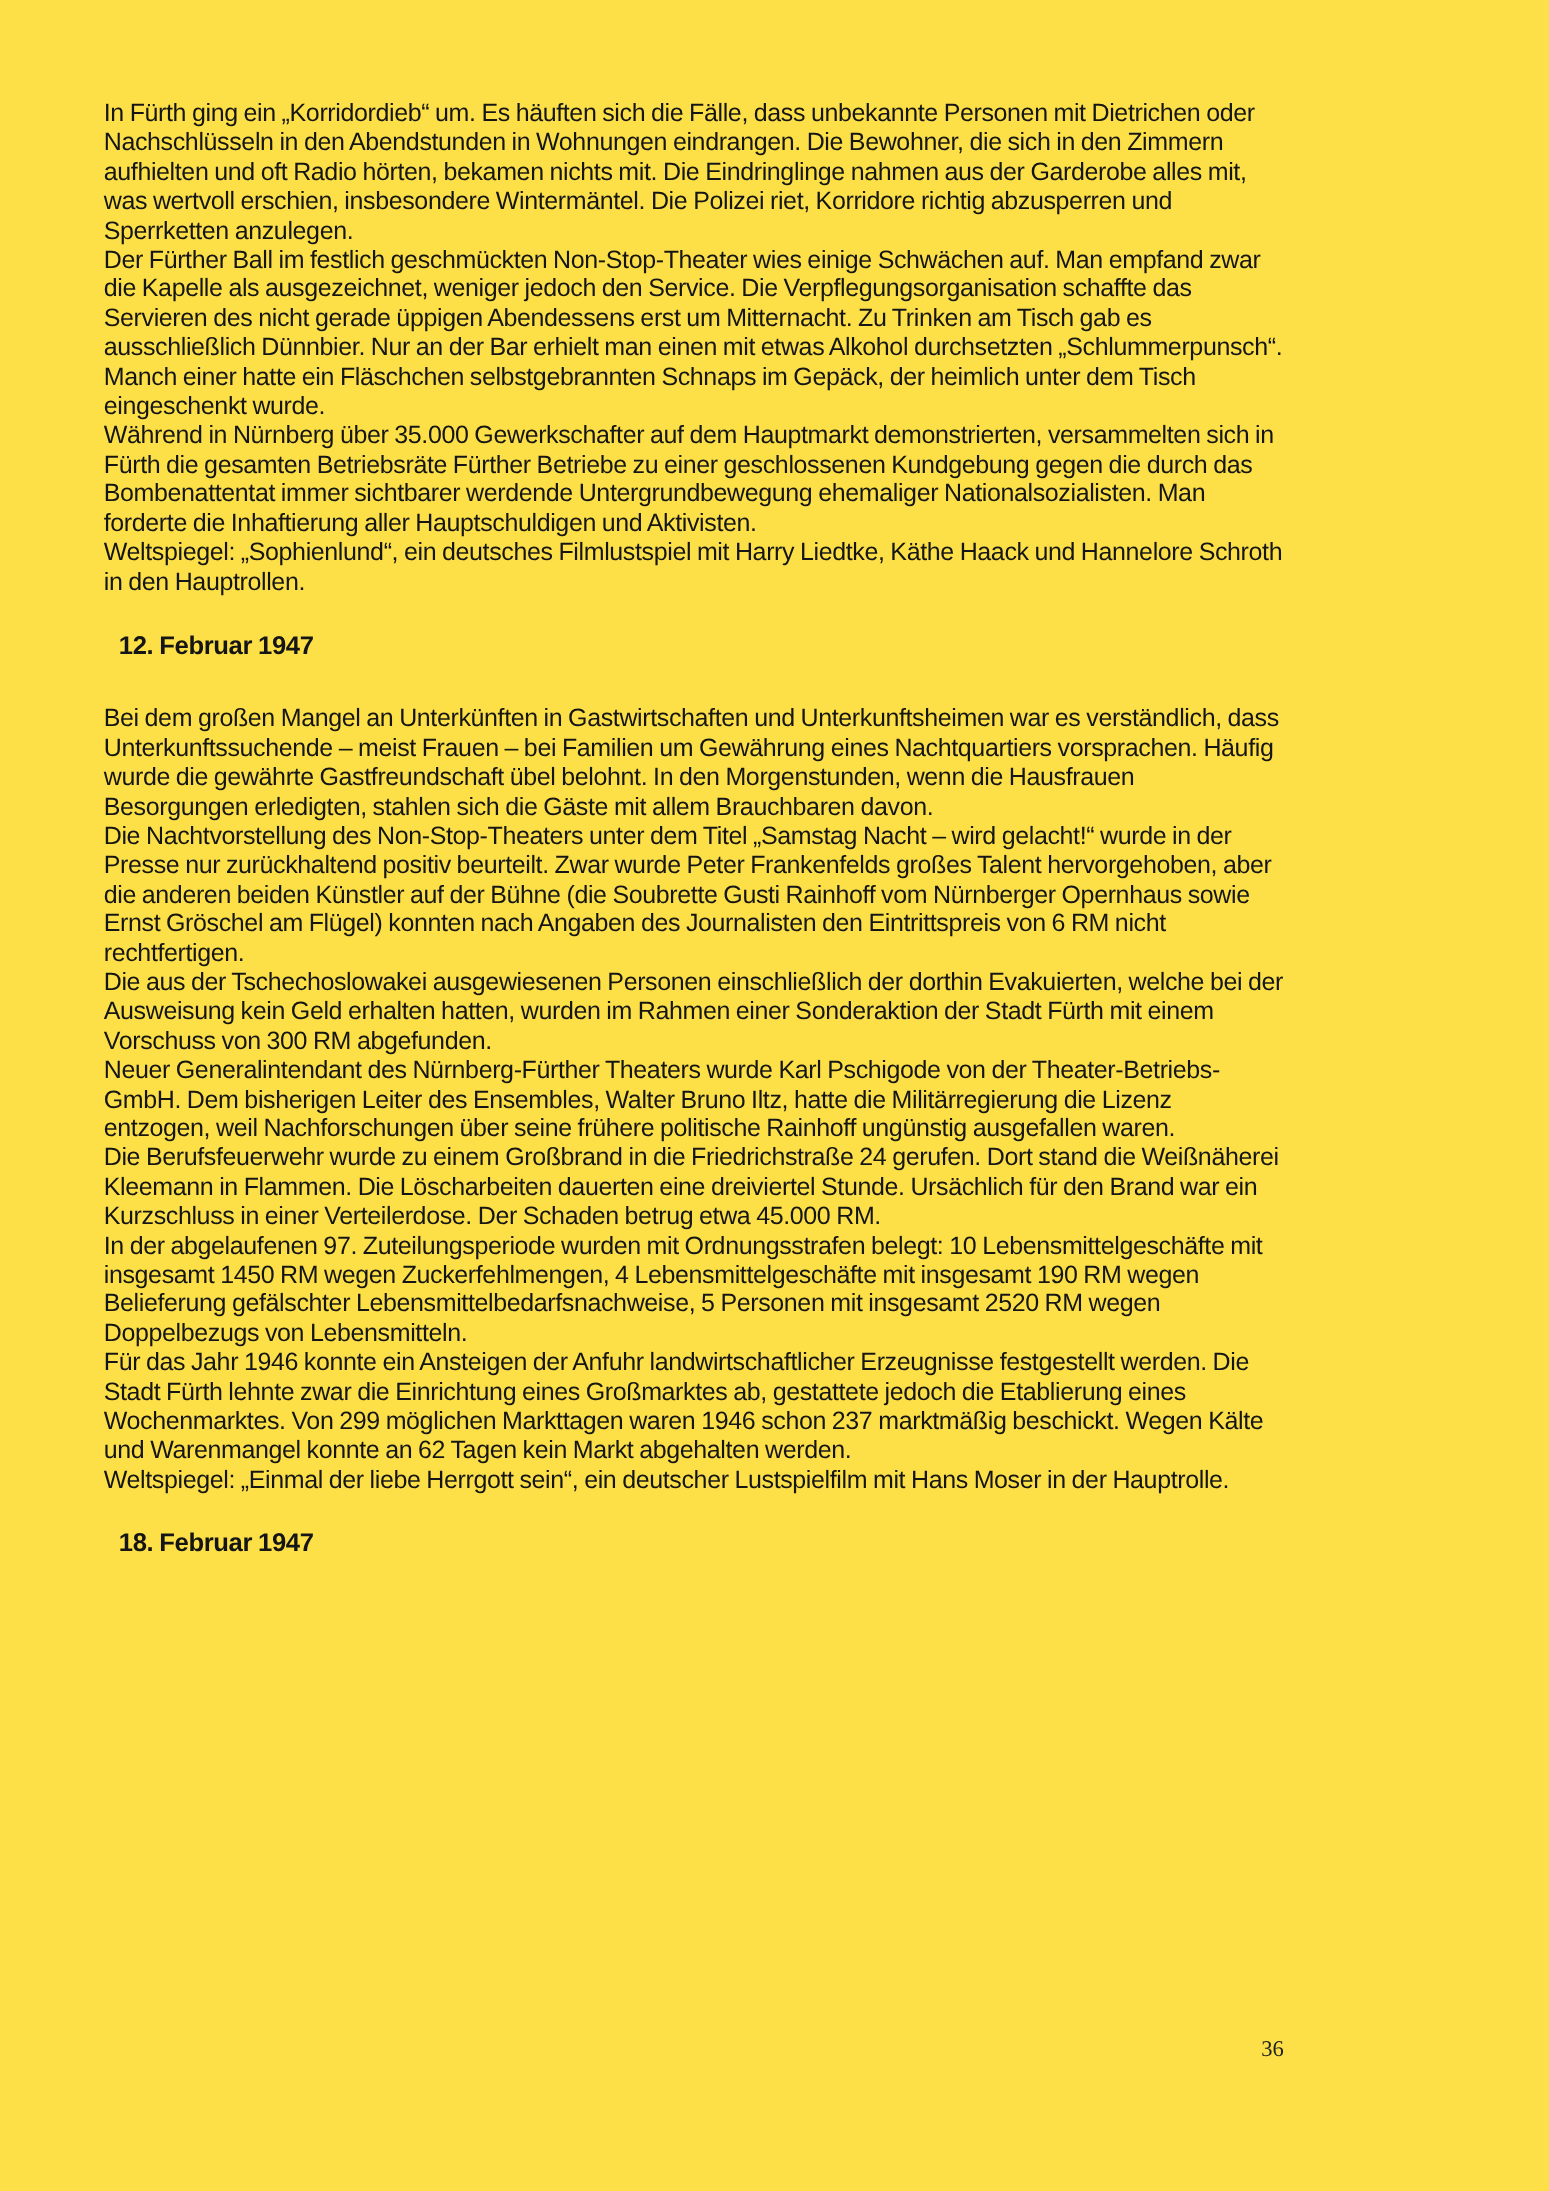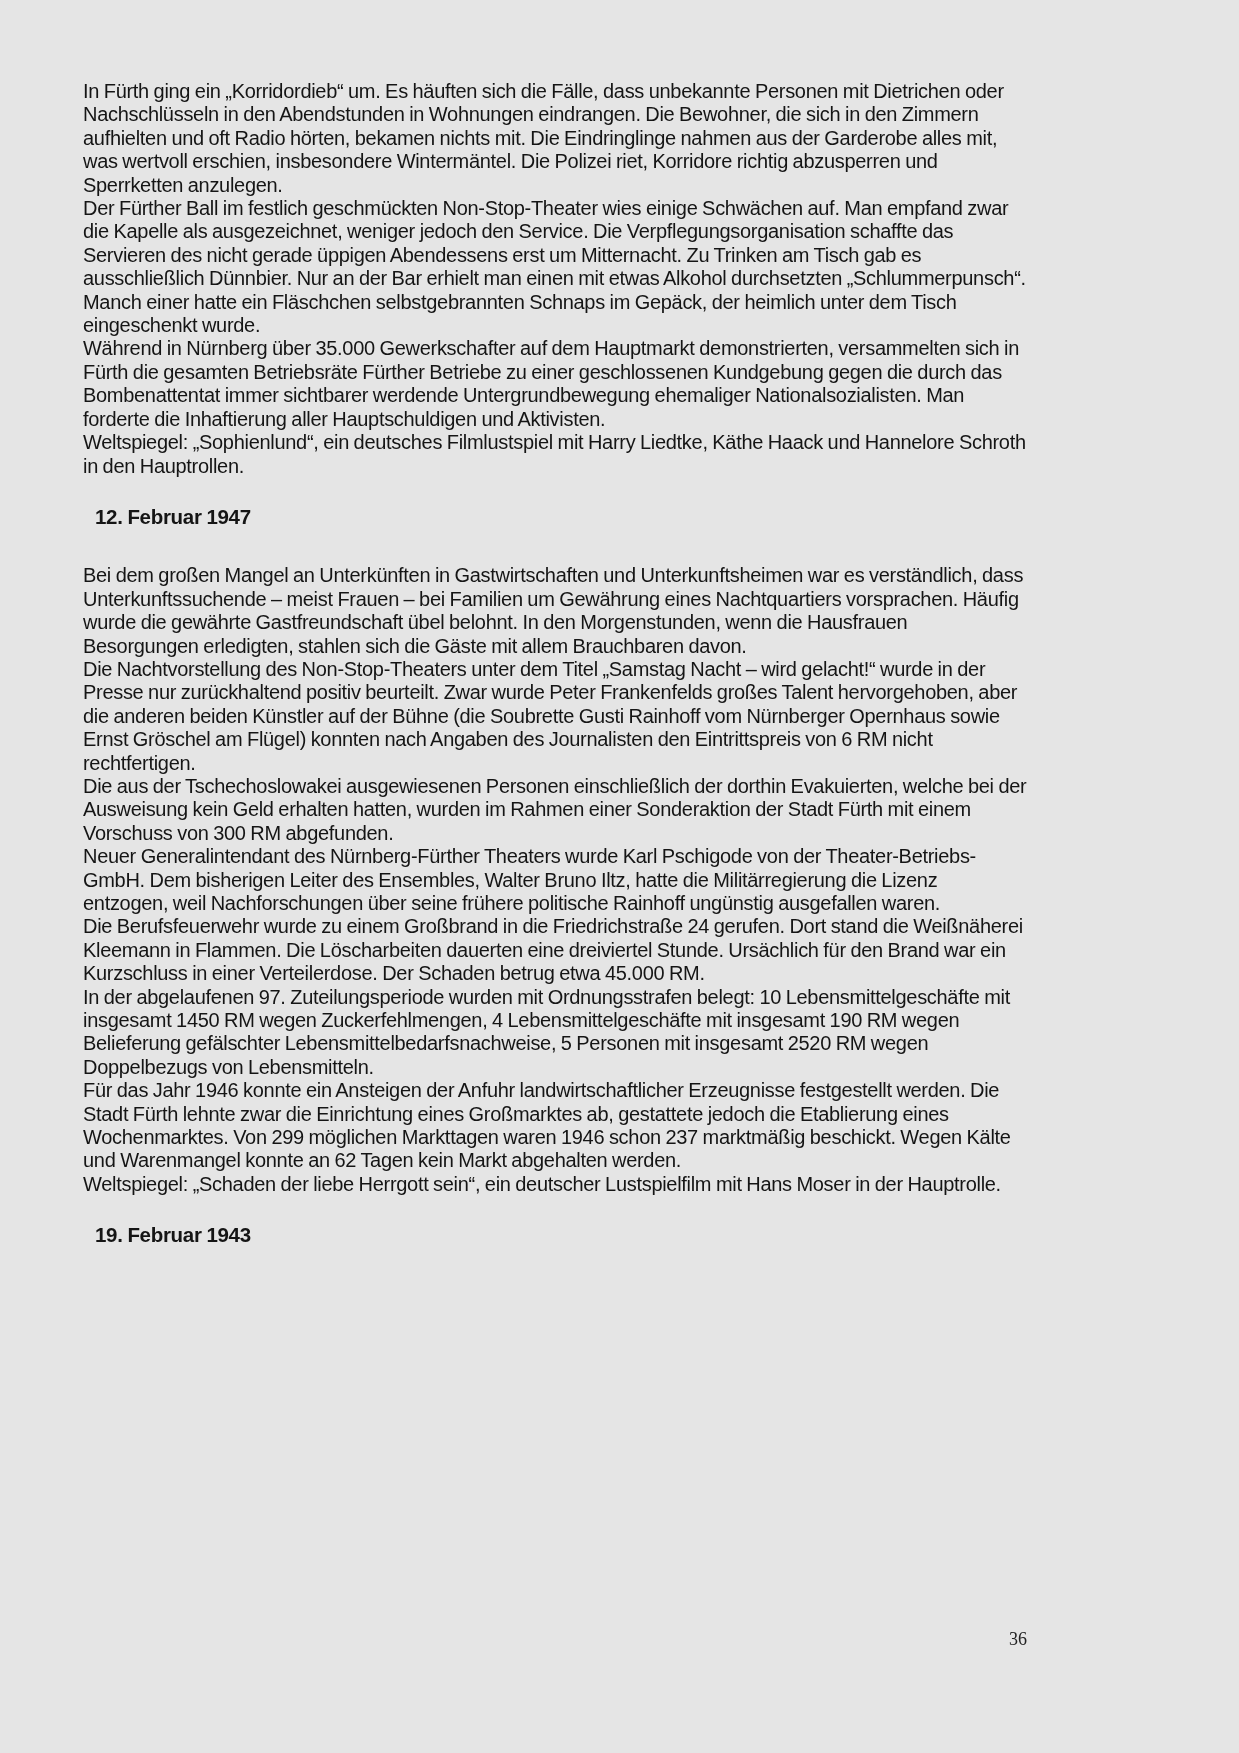--- a/index.html
+++ b/index.html
@@ -4,21 +4,21 @@
 <style>
   html, body {
     margin: 0;
     padding: 0;
     background: #ffffff;
   }
   .page {
     position: relative;
     width: 1239px;
     height: 1753px;
-    background: #e5e5e5;
+    background: #fde047;
     overflow: hidden;
     font-family: "Liberation Sans", "DejaVu Sans", sans-serif;
     color: #151515;
   }
   .content {
     position: absolute;
     left: 83px;
     top: 80px;
     width: 944px;
     font-size: 20px;
@@ -60,17 +60,17 @@
     <p>Während in Nürnberg über 35.000 Gewerkschafter auf dem Hauptmarkt demonstrierten, versammelten sich in Fürth die gesamten Betriebsräte Fürther Betriebe zu einer geschlossenen Kundgebung gegen die durch das Bombenattentat immer sichtbarer werdende Untergrundbewegung ehemaliger Nationalsozialisten. Man forderte die Inhaftierung aller Hauptschuldigen und Aktivisten.</p>
     <p>Weltspiegel: „Sophienlund“, ein deutsches Filmlustspiel mit Harry Liedtke, Käthe Haack und Hannelore Schroth in den Hauptrollen.</p>
     <h2>12. Februar 1947</h2>
     <p>Bei dem großen Mangel an Unterkünften in Gastwirtschaften und Unterkunftsheimen war es verständlich, dass Unterkunftssuchende – meist Frauen – bei Familien um Gewährung eines Nachtquartiers vorsprachen. Häufig wurde die gewährte Gastfreundschaft übel belohnt. In den Morgenstunden, wenn die Hausfrauen Besorgungen erledigten, stahlen sich die Gäste mit allem Brauchbaren davon.</p>
     <p>Die Nachtvorstellung des Non-Stop-Theaters unter dem Titel „Samstag Nacht – wird gelacht!“ wurde in der Presse nur zurückhaltend positiv beurteilt. Zwar wurde Peter Frankenfelds großes Talent hervorgehoben, aber die anderen beiden Künstler auf der Bühne (die Soubrette Gusti Rainhoff vom Nürnberger Opernhaus sowie Ernst Gröschel am Flügel) konnten nach Angaben des Journalisten den Eintrittspreis von 6 RM nicht rechtfertigen.</p>
     <p>Die aus der Tschechoslowakei ausgewiesenen Personen einschließlich der dorthin Evakuierten, welche bei der Ausweisung kein Geld erhalten hatten, wurden im Rahmen einer Sonderaktion der Stadt Fürth mit einem Vorschuss von 300 RM abgefunden.</p>
     <p>Neuer Generalintendant des Nürnberg-Fürther Theaters wurde Karl Pschigode von der Theater-Betriebs-GmbH. Dem bisherigen Leiter des Ensembles, Walter Bruno Iltz, hatte die Militärregierung die Lizenz entzogen, weil Nachforschungen über seine frühere politische Rainhoff ungünstig ausgefallen waren.</p>
     <p>Die Berufsfeuerwehr wurde zu einem Großbrand in die Friedrichstraße 24 gerufen. Dort stand die Weißnäherei Kleemann in Flammen. Die Löscharbeiten dauerten eine dreiviertel Stunde. Ursächlich für den Brand war ein Kurzschluss in einer Verteilerdose. Der Schaden betrug etwa 45.000 RM.</p>
     <p>In der abgelaufenen 97. Zuteilungsperiode wurden mit Ordnungsstrafen belegt: 10 Lebensmittelgeschäfte mit insgesamt 1450 RM wegen Zuckerfehlmengen, 4 Lebensmittelgeschäfte mit insgesamt 190 RM wegen Belieferung gefälschter Lebensmittelbedarfsnachweise, 5 Personen mit insgesamt 2520 RM wegen Doppelbezugs von Lebensmitteln.</p>
     <p>Für das Jahr 1946 konnte ein Ansteigen der Anfuhr landwirtschaftlicher Erzeugnisse festgestellt werden. Die Stadt Fürth lehnte zwar die Einrichtung eines Großmarktes ab, gestattete jedoch die Etablierung eines Wochenmarktes. Von 299 möglichen Markttagen waren 1946 schon 237 marktmäßig beschickt. Wegen Kälte und Warenmangel konnte an 62 Tagen kein Markt abgehalten werden.</p>
-    <p>Weltspiegel: „Schaden der liebe Herrgott sein“, ein deutscher Lustspielfilm mit Hans Moser in der Hauptrolle.</p>
-    <h2>19. Februar 1943</h2>
+    <p>Weltspiegel: „Einmal der liebe Herrgott sein“, ein deutscher Lustspielfilm mit Hans Moser in der Hauptrolle.</p>
+    <h2>18. Februar 1947</h2>
   </div>
   <div class="pagenum">36</div>
 </div>
 
 </body></html>

